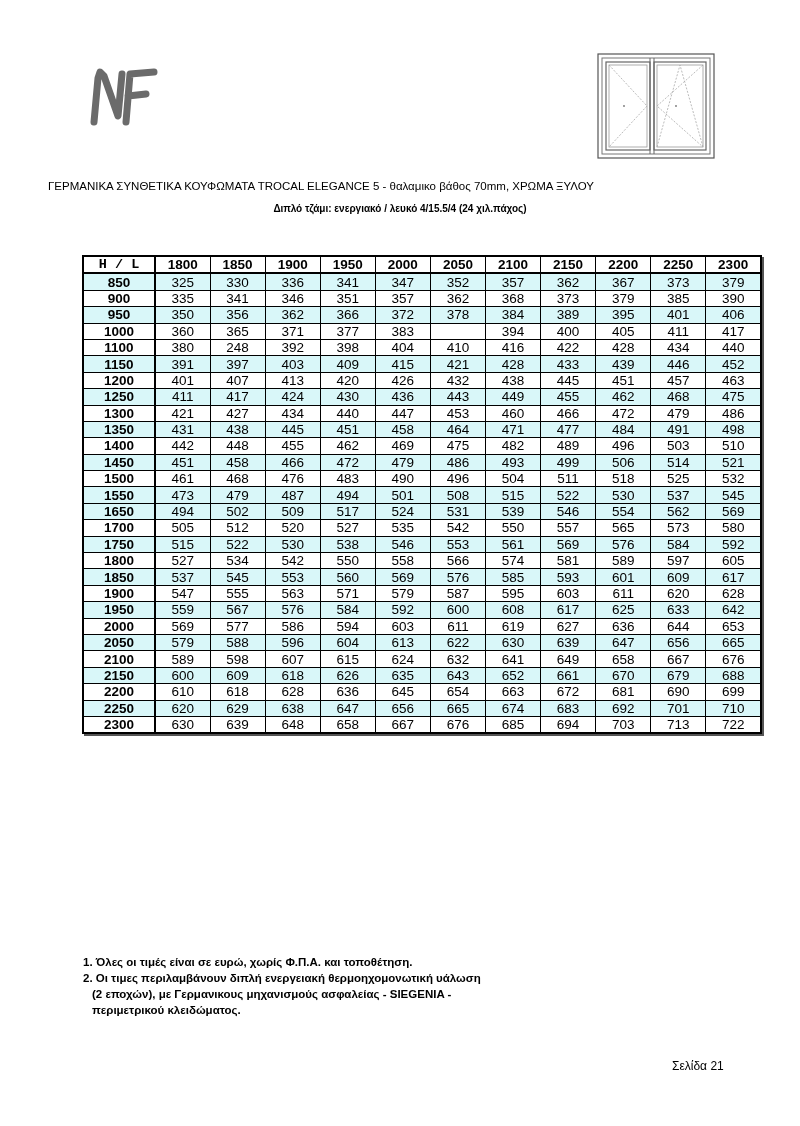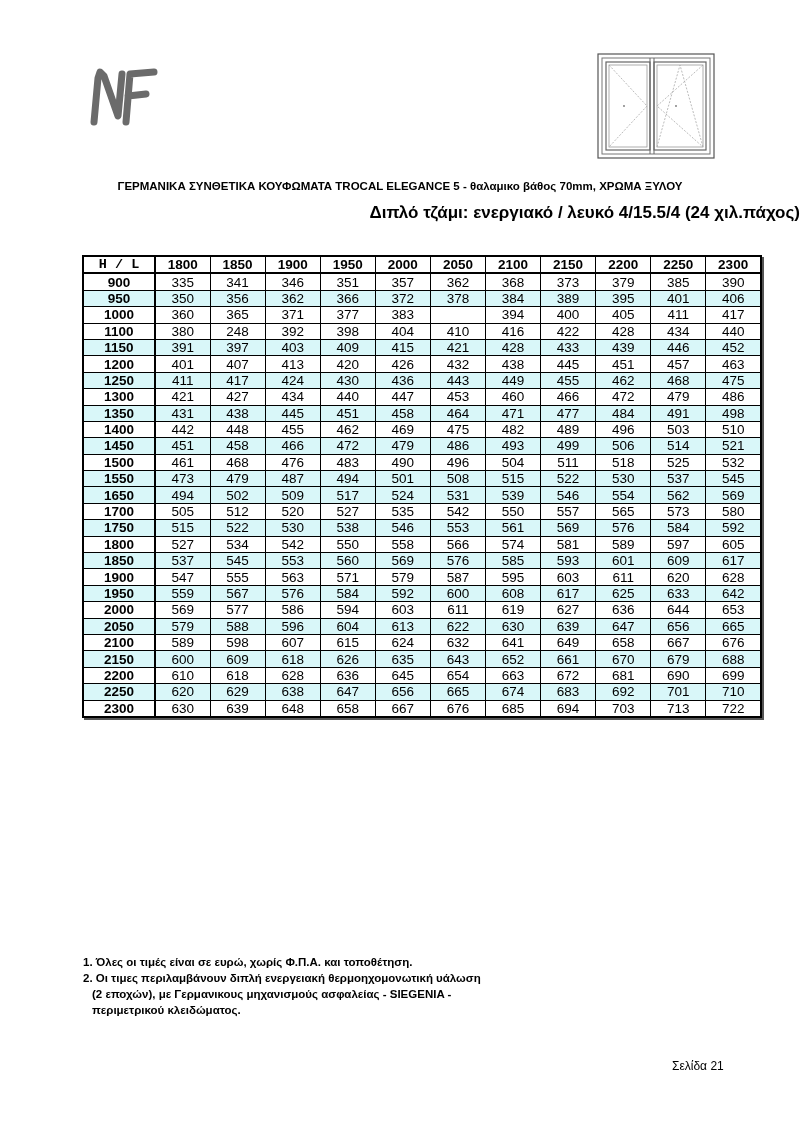--- a/index.html
+++ b/index.html
@@ -1,20 +1,20 @@
 <!DOCTYPE html>
 <html><head>
 <meta charset="utf-8">
 <style>
   html, body { margin:0; padding:0; background:#ffffff; }
   body { width:800px; height:1126px; position:relative; overflow:hidden; font-family:"Liberation Sans", sans-serif; color:#000; }
   .logo { position:absolute; left:84px; top:62px; width:80px; height:70px; }
   .window-drawing { position:absolute; left:594px; top:50px; width:124px; height:112px; }
-  .title-1 { position:absolute; left:0; right:0; top:180px; text-align:center; font-size:11.5px; font-weight:bold; letter-spacing:0; }
-  .title-2 { position:absolute; left:0; right:0; top:203px; text-align:right; font-size:17px; font-weight:bold; }
+  .title-1 { position:absolute; left:0; right:0; top:180px; font-size:11.5px; font-weight:normal; letter-spacing:0;padding-left:48px; }
+  .title-2 { position:absolute; left:0; right:0; top:203px; text-align:center; font-size:10px; font-weight:bold; }
   .price-table { position:absolute; left:82px; top:255px; width:680px; border-collapse:collapse; border:2px solid #000; table-layout:fixed; box-shadow:2px 2px 0 #555; }
   .price-table th, .price-table td { border:1px solid #000; padding:0; height:15.4px; line-height:15px; text-align:center; font-size:13.5px; }
   .price-table th { font-weight:bold; }
   .price-table th.corner { width:70px;font-family:Liberation Mono, monospace; }
   .price-table td.rowhead { font-weight:bold; }
   .price-table tr.shaded td { background:#d9f7f9; }
   .price-table tr.shaded td.rowhead { background:#d9f7f9; }
   .price-table th, .price-table td.rowhead { border-right:2px solid #000; }
   .price-table th { border-bottom:2px solid #000; }
   .price-table th.colhead { border-right:1px solid #000; }
@@ -60,20 +60,34 @@
         <th class="colhead">2000</th>
         <th class="colhead">2050</th>
         <th class="colhead">2100</th>
         <th class="colhead">2150</th>
         <th class="colhead">2200</th>
         <th class="colhead">2250</th>
         <th class="colhead">2300</th>
       </tr>
   </thead>
   <tbody id="table-body">
+      <tr class="shaded">
+        <td class="rowhead">850</td>
+        <td>325</td>
+        <td>330</td>
+        <td>336</td>
+        <td>341</td>
+        <td>347</td>
+        <td>352</td>
+        <td>357</td>
+        <td>362</td>
+        <td>367</td>
+        <td>373</td>
+        <td>379</td>
+      </tr>
       <tr>
         <td class="rowhead">900</td>
         <td>335</td>
         <td>341</td>
         <td>346</td>
         <td>351</td>
         <td>357</td>
         <td>362</td>
         <td>368</td>
         <td>373</td>

